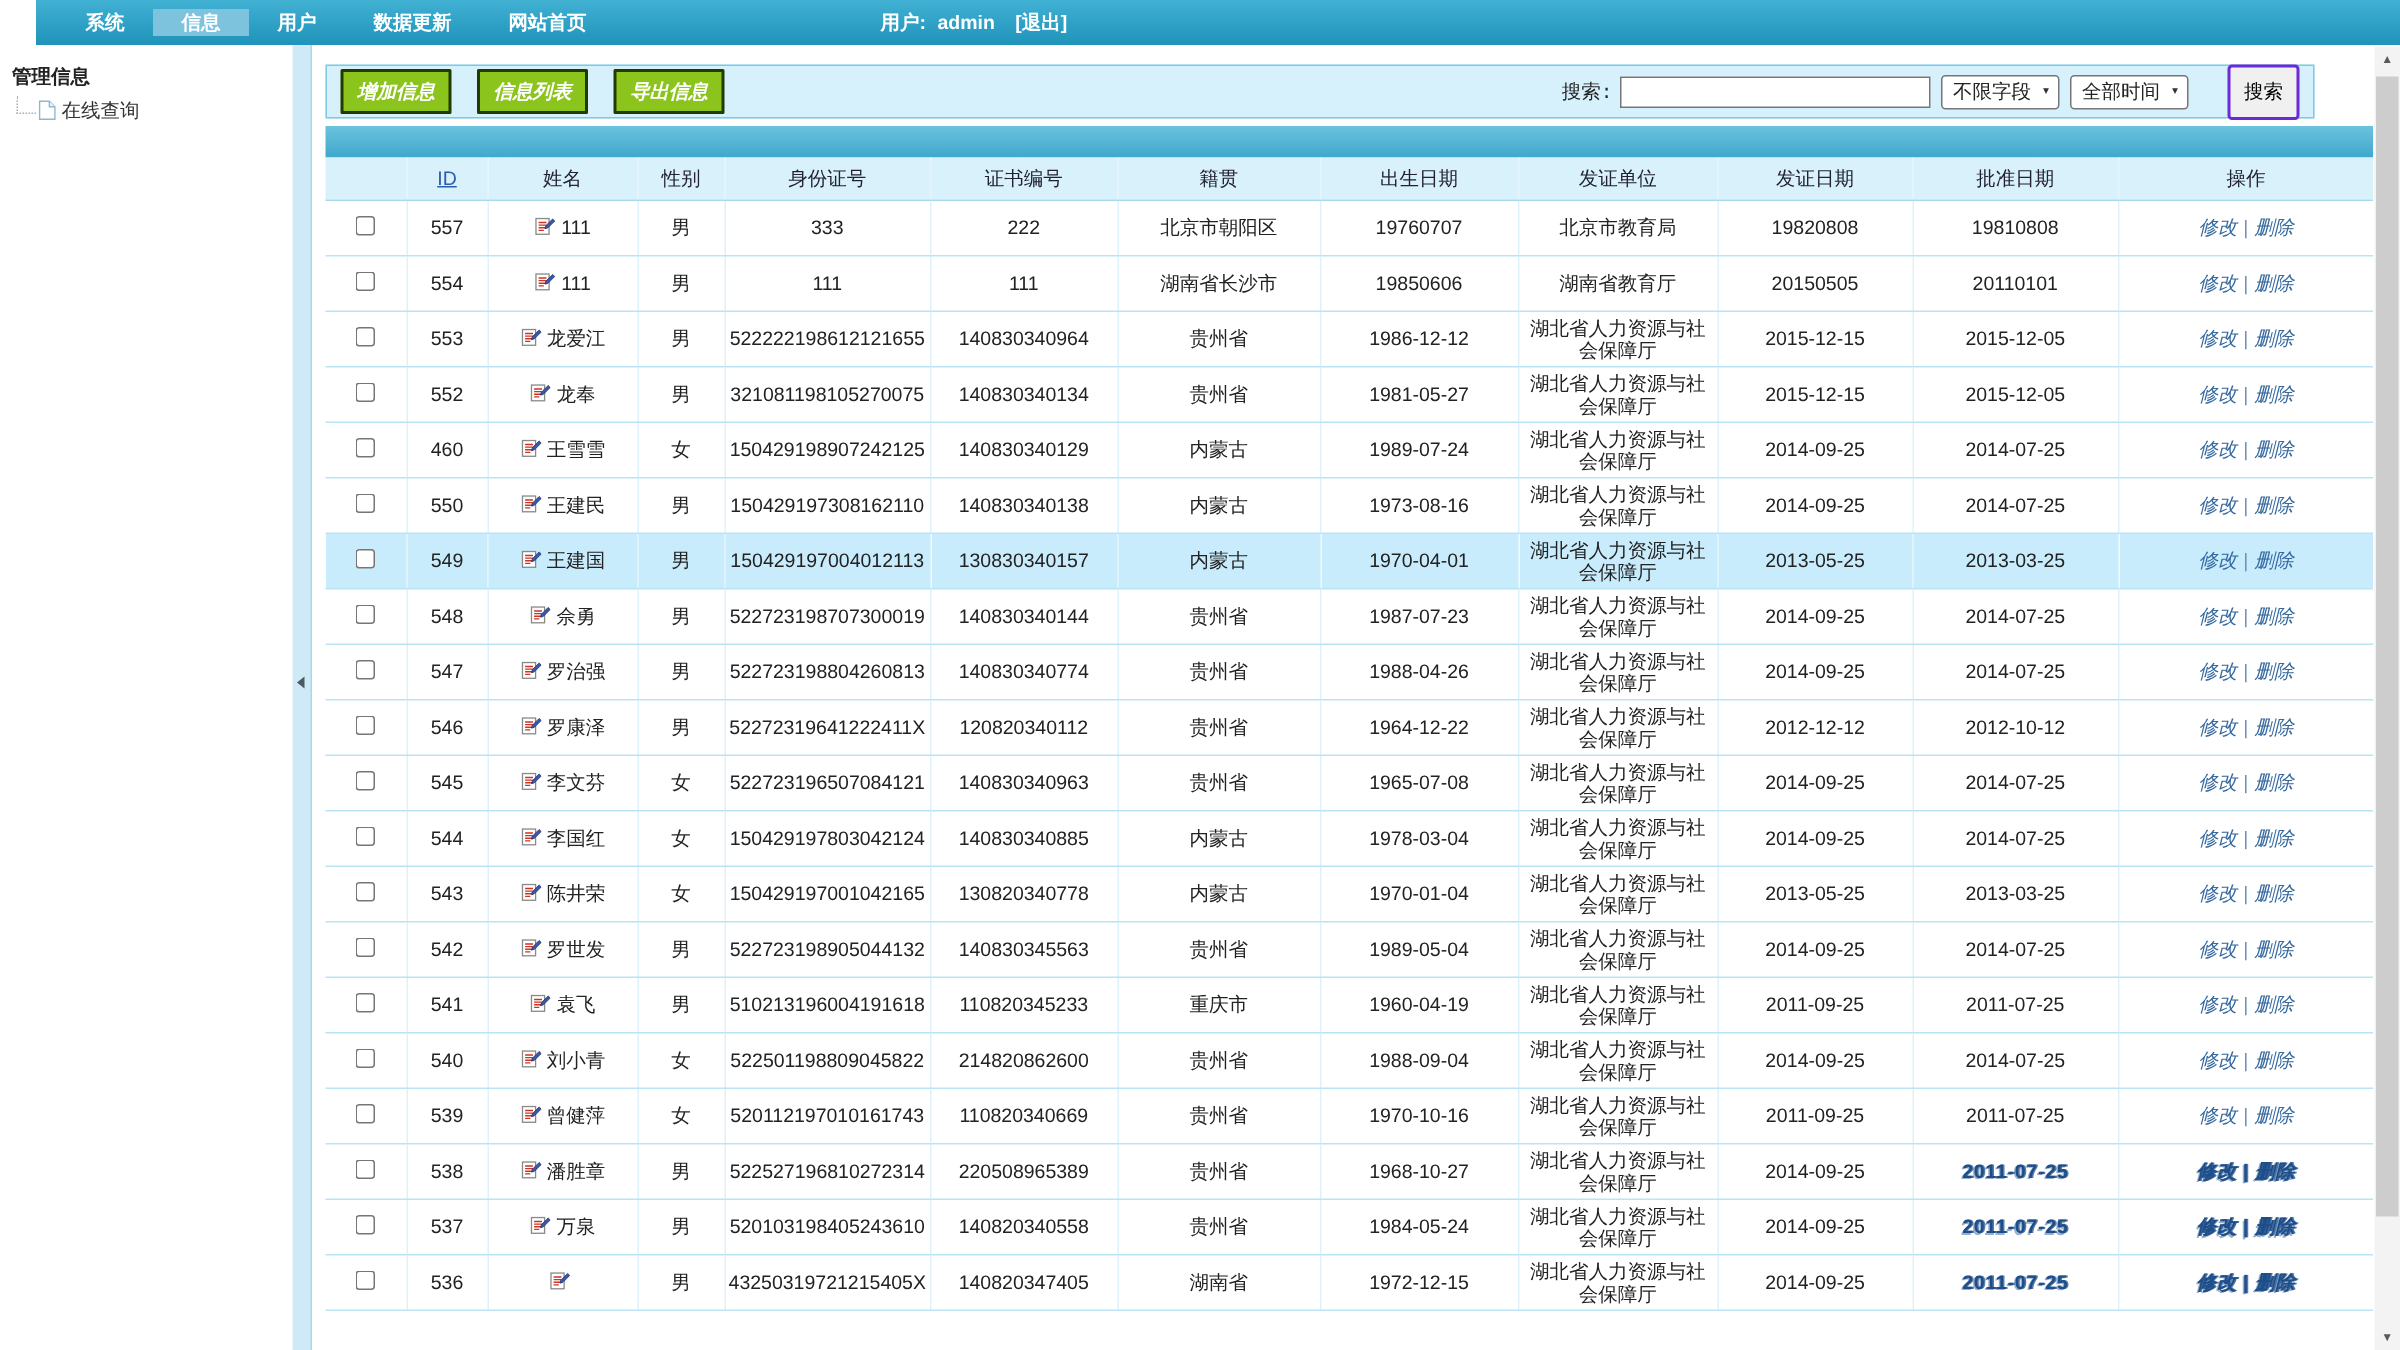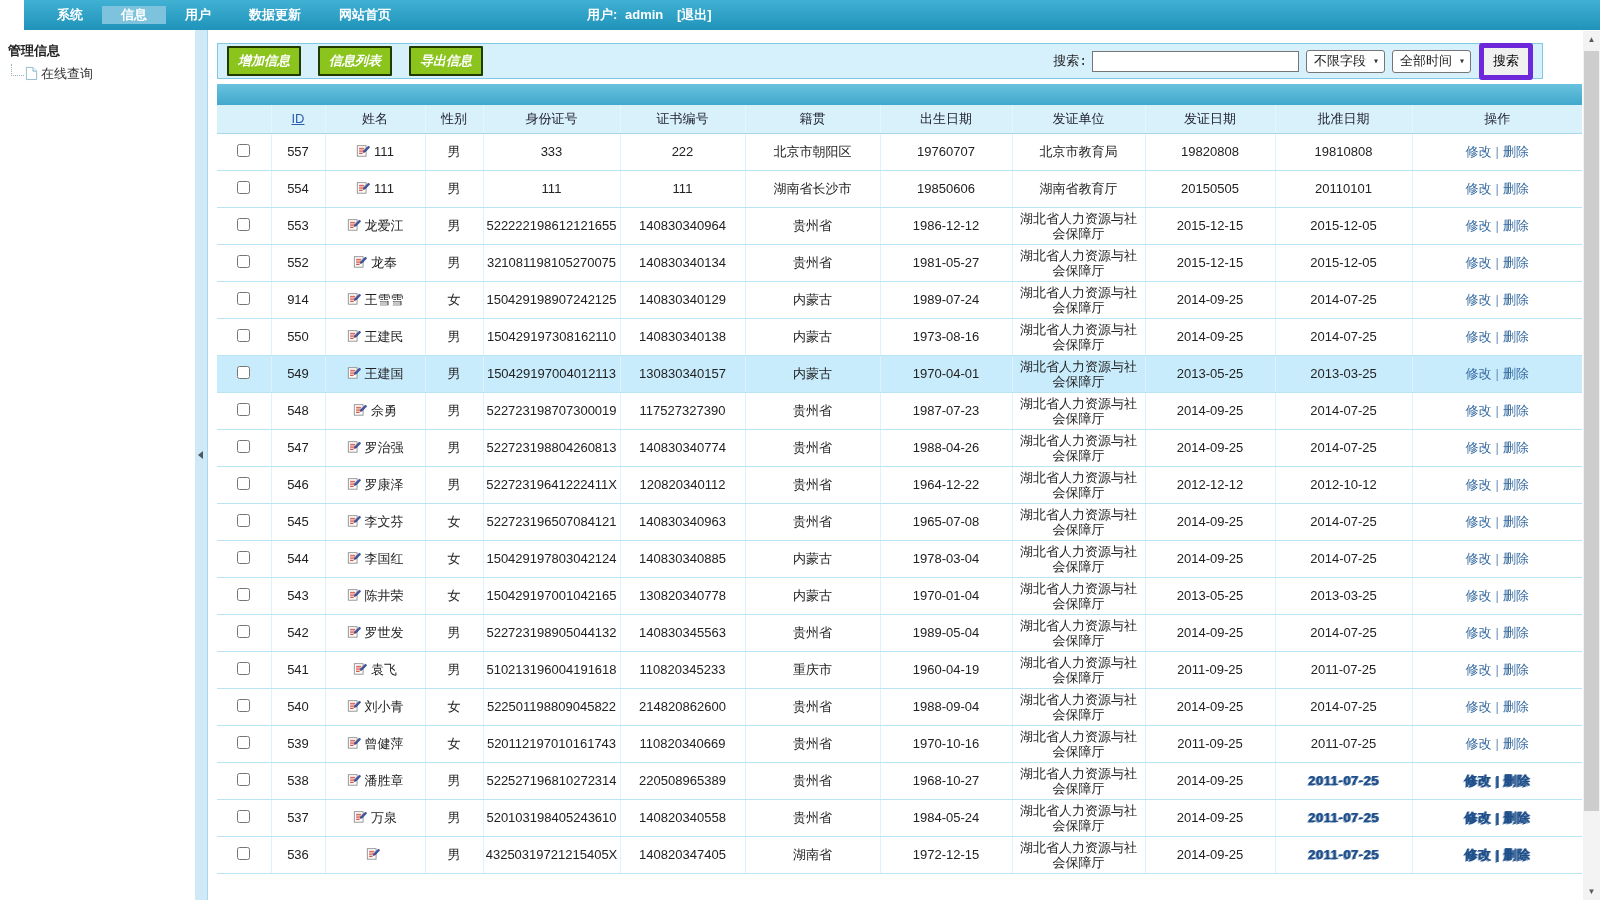--- a/index.html
+++ b/index.html
@@ -45,37 +45,37 @@
   .btn-green { background:#8cc41e; border:2px solid #203a00; color:#fff; font-weight:bold;
     font-size:13px; padding:4px 9px; margin-right:17px; cursor:pointer; border-radius:1px;
     font-family:inherit;font-style:italic; }
   .search-zone { margin-left:auto; display:flex; align-items:center;font-family:Liberation Mono, monospace; }
   .search-zone label { margin-right:5px; color:#222; }
   .search-input { width:207px; height:21px; border:1px solid #767676; background:#fff;
     font-size:13px; padding:0 3px; font-family:inherit; }
   .selbox { display:inline-flex; align-items:center; border:1px solid #767676; border-radius:3px;
     background:#fff; height:23px; padding:0 5px 0 7px; margin-left:7px; cursor:pointer; }
   .selbox .caret { margin-left:7px; font-size:10px; color:#333; }
-  .btn-search { margin-left:8px; height:37px; border:5px solid #6d28d9; background:#f0f0f0;
+  .btn-search { margin-left:26px; height:37px; border:2px solid #6d28d9; background:#f0f0f0;
     padding:0 9px; font-size:13px; border-radius:3px; cursor:pointer; font-family:inherit; }
 
   .table-topbar { margin-top:5px; width:1365px; height:21px;
     background:linear-gradient(#6ac2de,#40a8cc); }
 
   table { width:1365px; border-collapse:collapse; table-layout:fixed; }
   thead th { background:#d9f1fb; height:28px; font-weight:normal; color:#223;
     border-bottom:1px solid #a9d8ea; border-right:1px solid #e4f5fc; text-align:center; }
   thead th.col-link { color:#2a5db0; text-decoration:underline; cursor:pointer; }
   tbody td { height:37px; border-bottom:1px solid #b9e4f3; border-right:1px solid #def2fb;
     text-align:center; color:#222; line-height:15px; padding:1px 2px; overflow:hidden; }
   tbody td:last-child, thead th:last-child { border-right:none; }
   tr.hl td { background:#c9ecfd; }
   .c-name .nc { display:flex; align-items:center; justify-content:center; }
   .c-name .nc svg { margin-right:4px; flex:none; }
-  .op { color:#35699f; text-decoration:none; cursor:pointer; }
+  .op { color:#35699f; text-decoration:none; cursor:pointer;font-style:italic; }
   .opsep { color:#6e94bd; margin:0 4px; }
   td.ghost, td.ghost .op, td.ghost .opsep { color:#1d4e89; font-weight:bold;
     text-shadow:1px 0 0 rgba(29,78,137,.75), -1px 1px 0 rgba(29,78,137,.45);
     letter-spacing:.5px; }
 
   
   .scrollbar { position:absolute; top:31px; right:0; width:17px; bottom:0; background:#f3f3f3; }
   .sb-btn { height:17px; text-align:center; font-size:8px; line-height:17px; color:#5a5a5a;
     cursor:pointer; }
   .sb-btn.down { position:absolute; bottom:0; left:0; right:0; }
@@ -260,21 +260,21 @@
           <td>140830340134</td>
           <td>贵州省</td>
           <td>1981-05-27</td>
           <td>湖北省人力资源与社会保障厅</td>
           <td>2015-12-15</td>
           <td class="">2015-12-05</td>
           <td class=""><a class="op">修改</a><span class="opsep">|</span><a class="op">删除</a></td>
         </tr>
         <tr>
           <td><input type="checkbox" style=""></td>
-          <td>914</td>
+          <td>460</td>
           <td class="c-name">
             <span class="nc">
               <span><svg width="14" height="15" viewBox="0 0 16 16">
                   <rect x="1.5" y="2.5" width="10" height="12" fill="#fff" stroke="#8a8a8a"></rect>
                   <path d="M3.5 5.5h6M3.5 7.5h6M3.5 9.5h6M3.5 11.5h4" stroke="#cc3322" stroke-width="1" fill="none"></path>
                   <path d="M9 8l5.2-5.2 1.6 1.6L10.6 9.6 8.4 10.2z" fill="#3a57a8" stroke="#22336b" stroke-width="0.6"></path>
                 </svg></span>
               <span class="nm">王雪雪</span>
             </span>
           </td>
@@ -342,21 +342,21 @@
               <span><svg width="14" height="15" viewBox="0 0 16 16">
                   <rect x="1.5" y="2.5" width="10" height="12" fill="#fff" stroke="#8a8a8a"></rect>
                   <path d="M3.5 5.5h6M3.5 7.5h6M3.5 9.5h6M3.5 11.5h4" stroke="#cc3322" stroke-width="1" fill="none"></path>
                   <path d="M9 8l5.2-5.2 1.6 1.6L10.6 9.6 8.4 10.2z" fill="#3a57a8" stroke="#22336b" stroke-width="0.6"></path>
                 </svg></span>
               <span class="nm">佘勇</span>
             </span>
           </td>
           <td>男</td>
           <td>522723198707300019</td>
-          <td>117527327390</td>
+          <td>140830340144</td>
           <td>贵州省</td>
           <td>1987-07-23</td>
           <td>湖北省人力资源与社会保障厅</td>
           <td>2014-09-25</td>
           <td class="">2014-07-25</td>
           <td class=""><a class="op">修改</a><span class="opsep">|</span><a class="op">删除</a></td>
         </tr>
         <tr>
           <td><input type="checkbox" style=""></td>
           <td>547</td>

